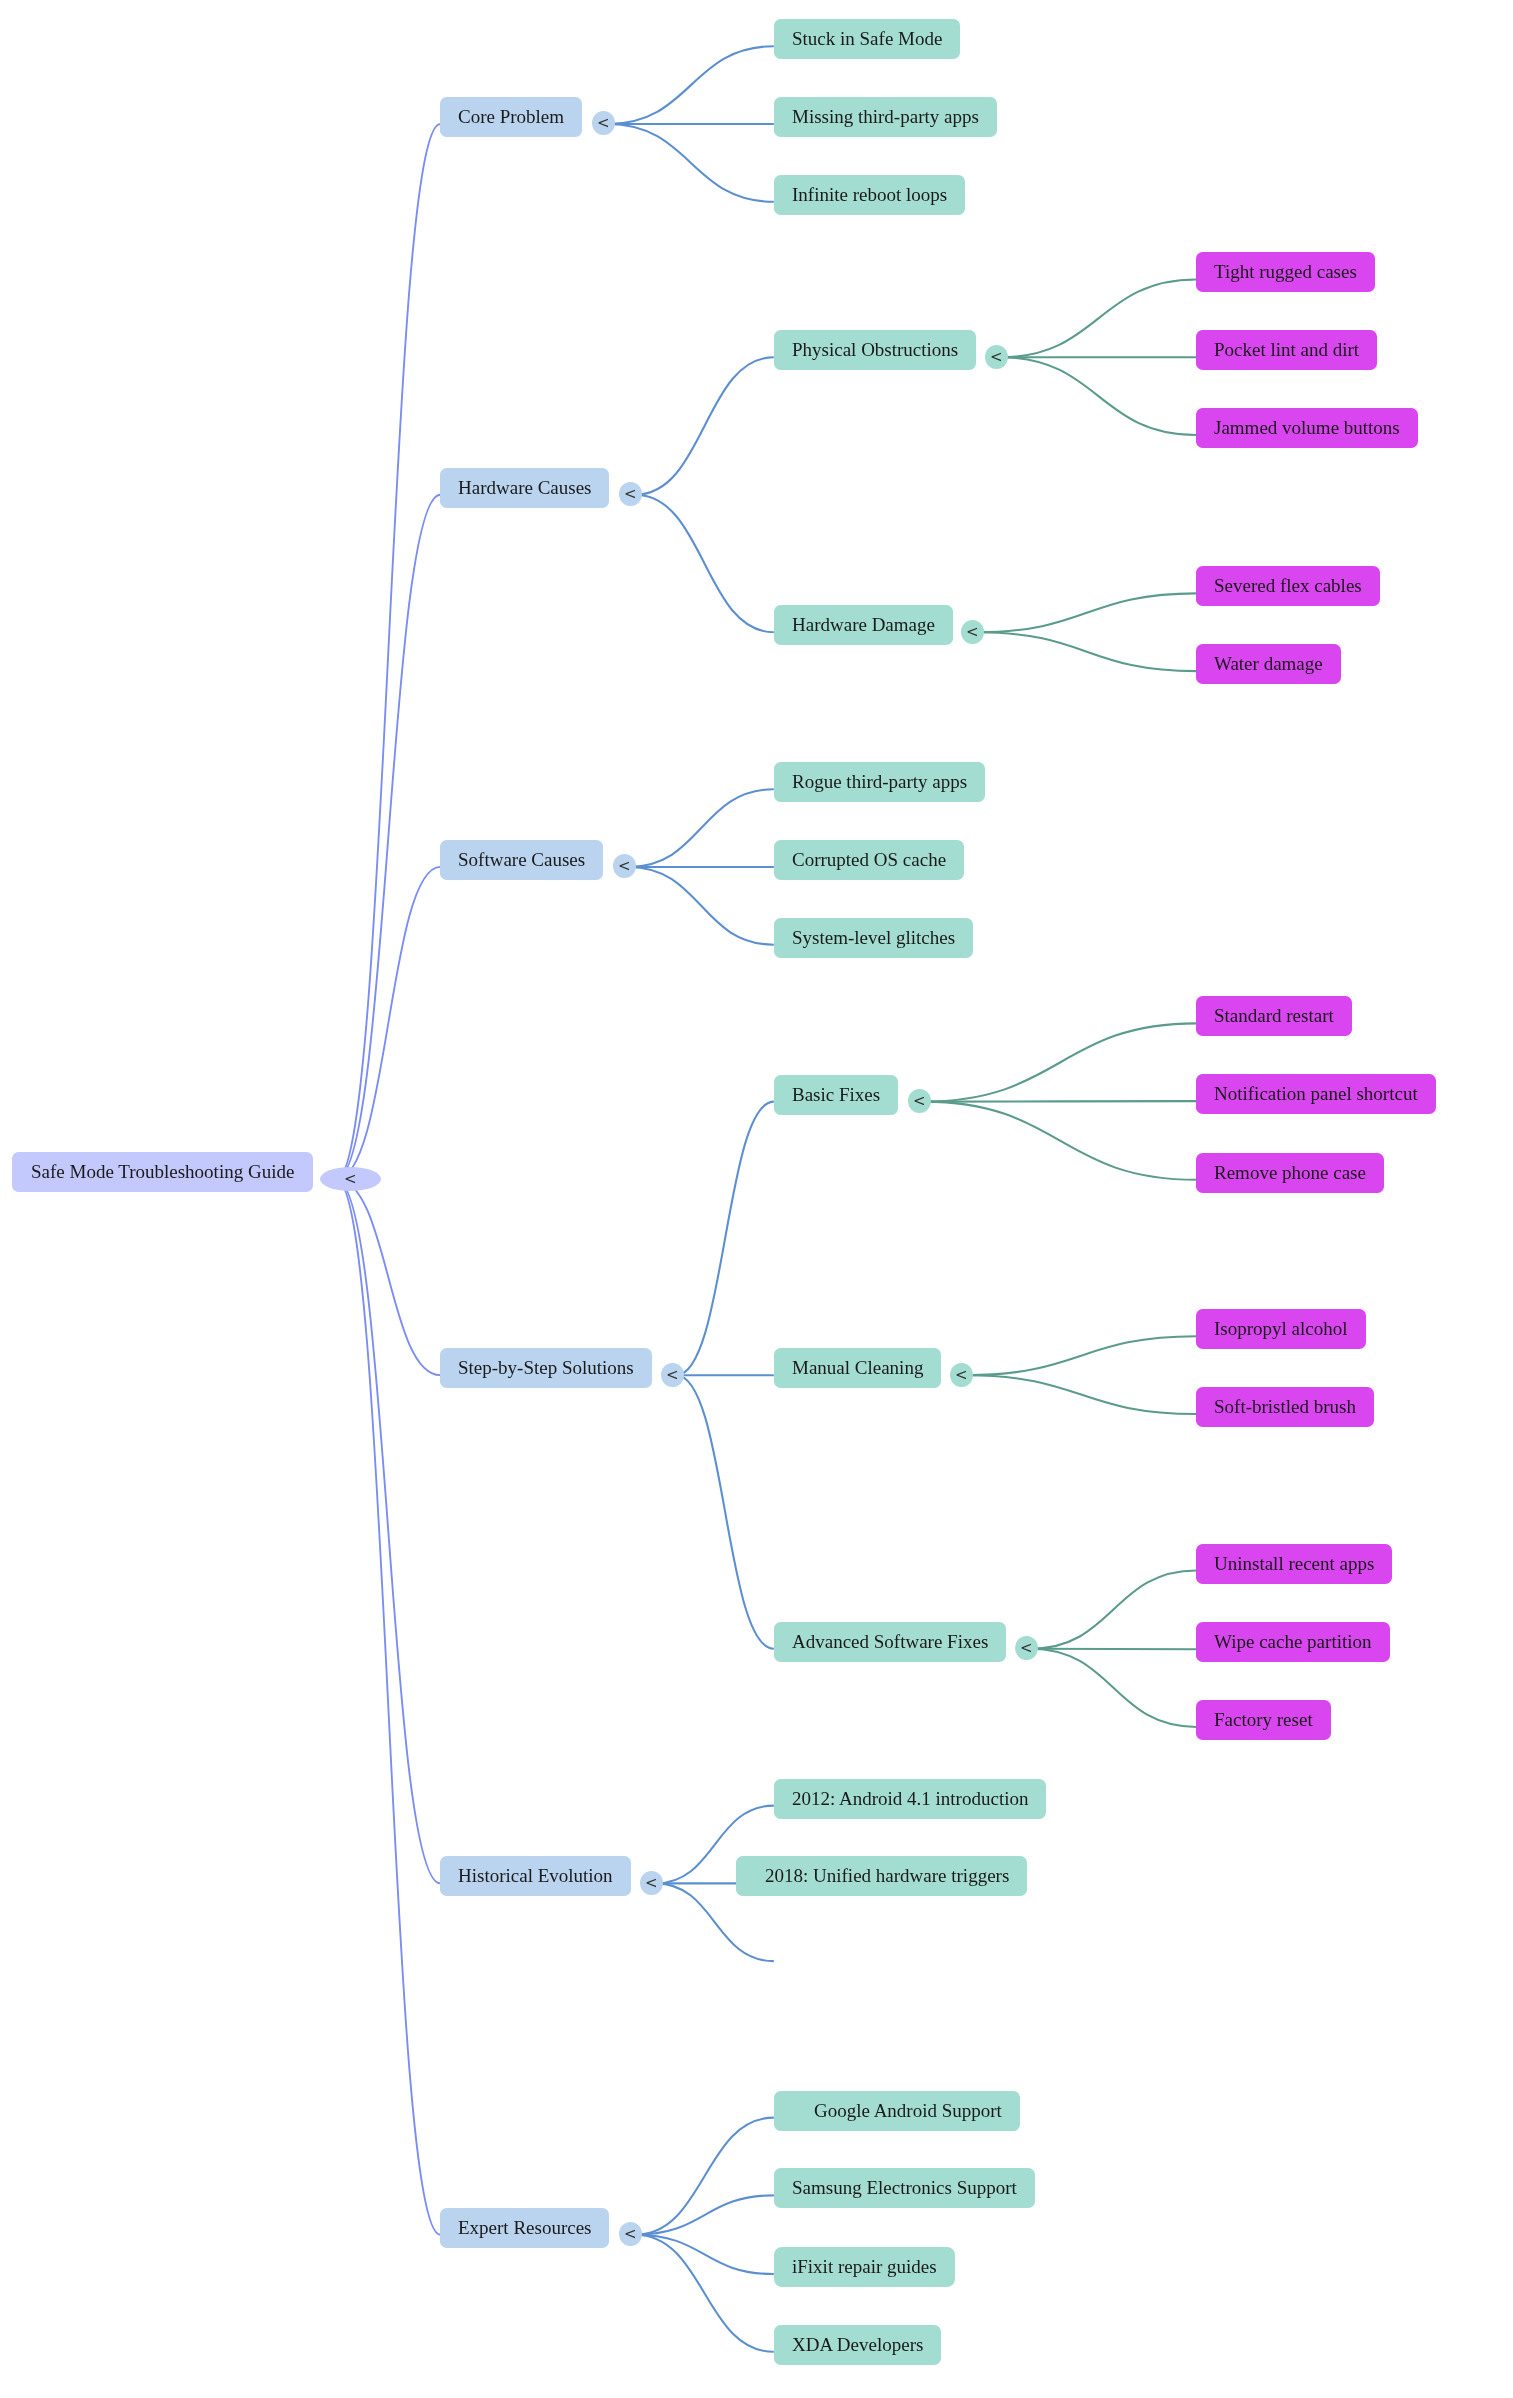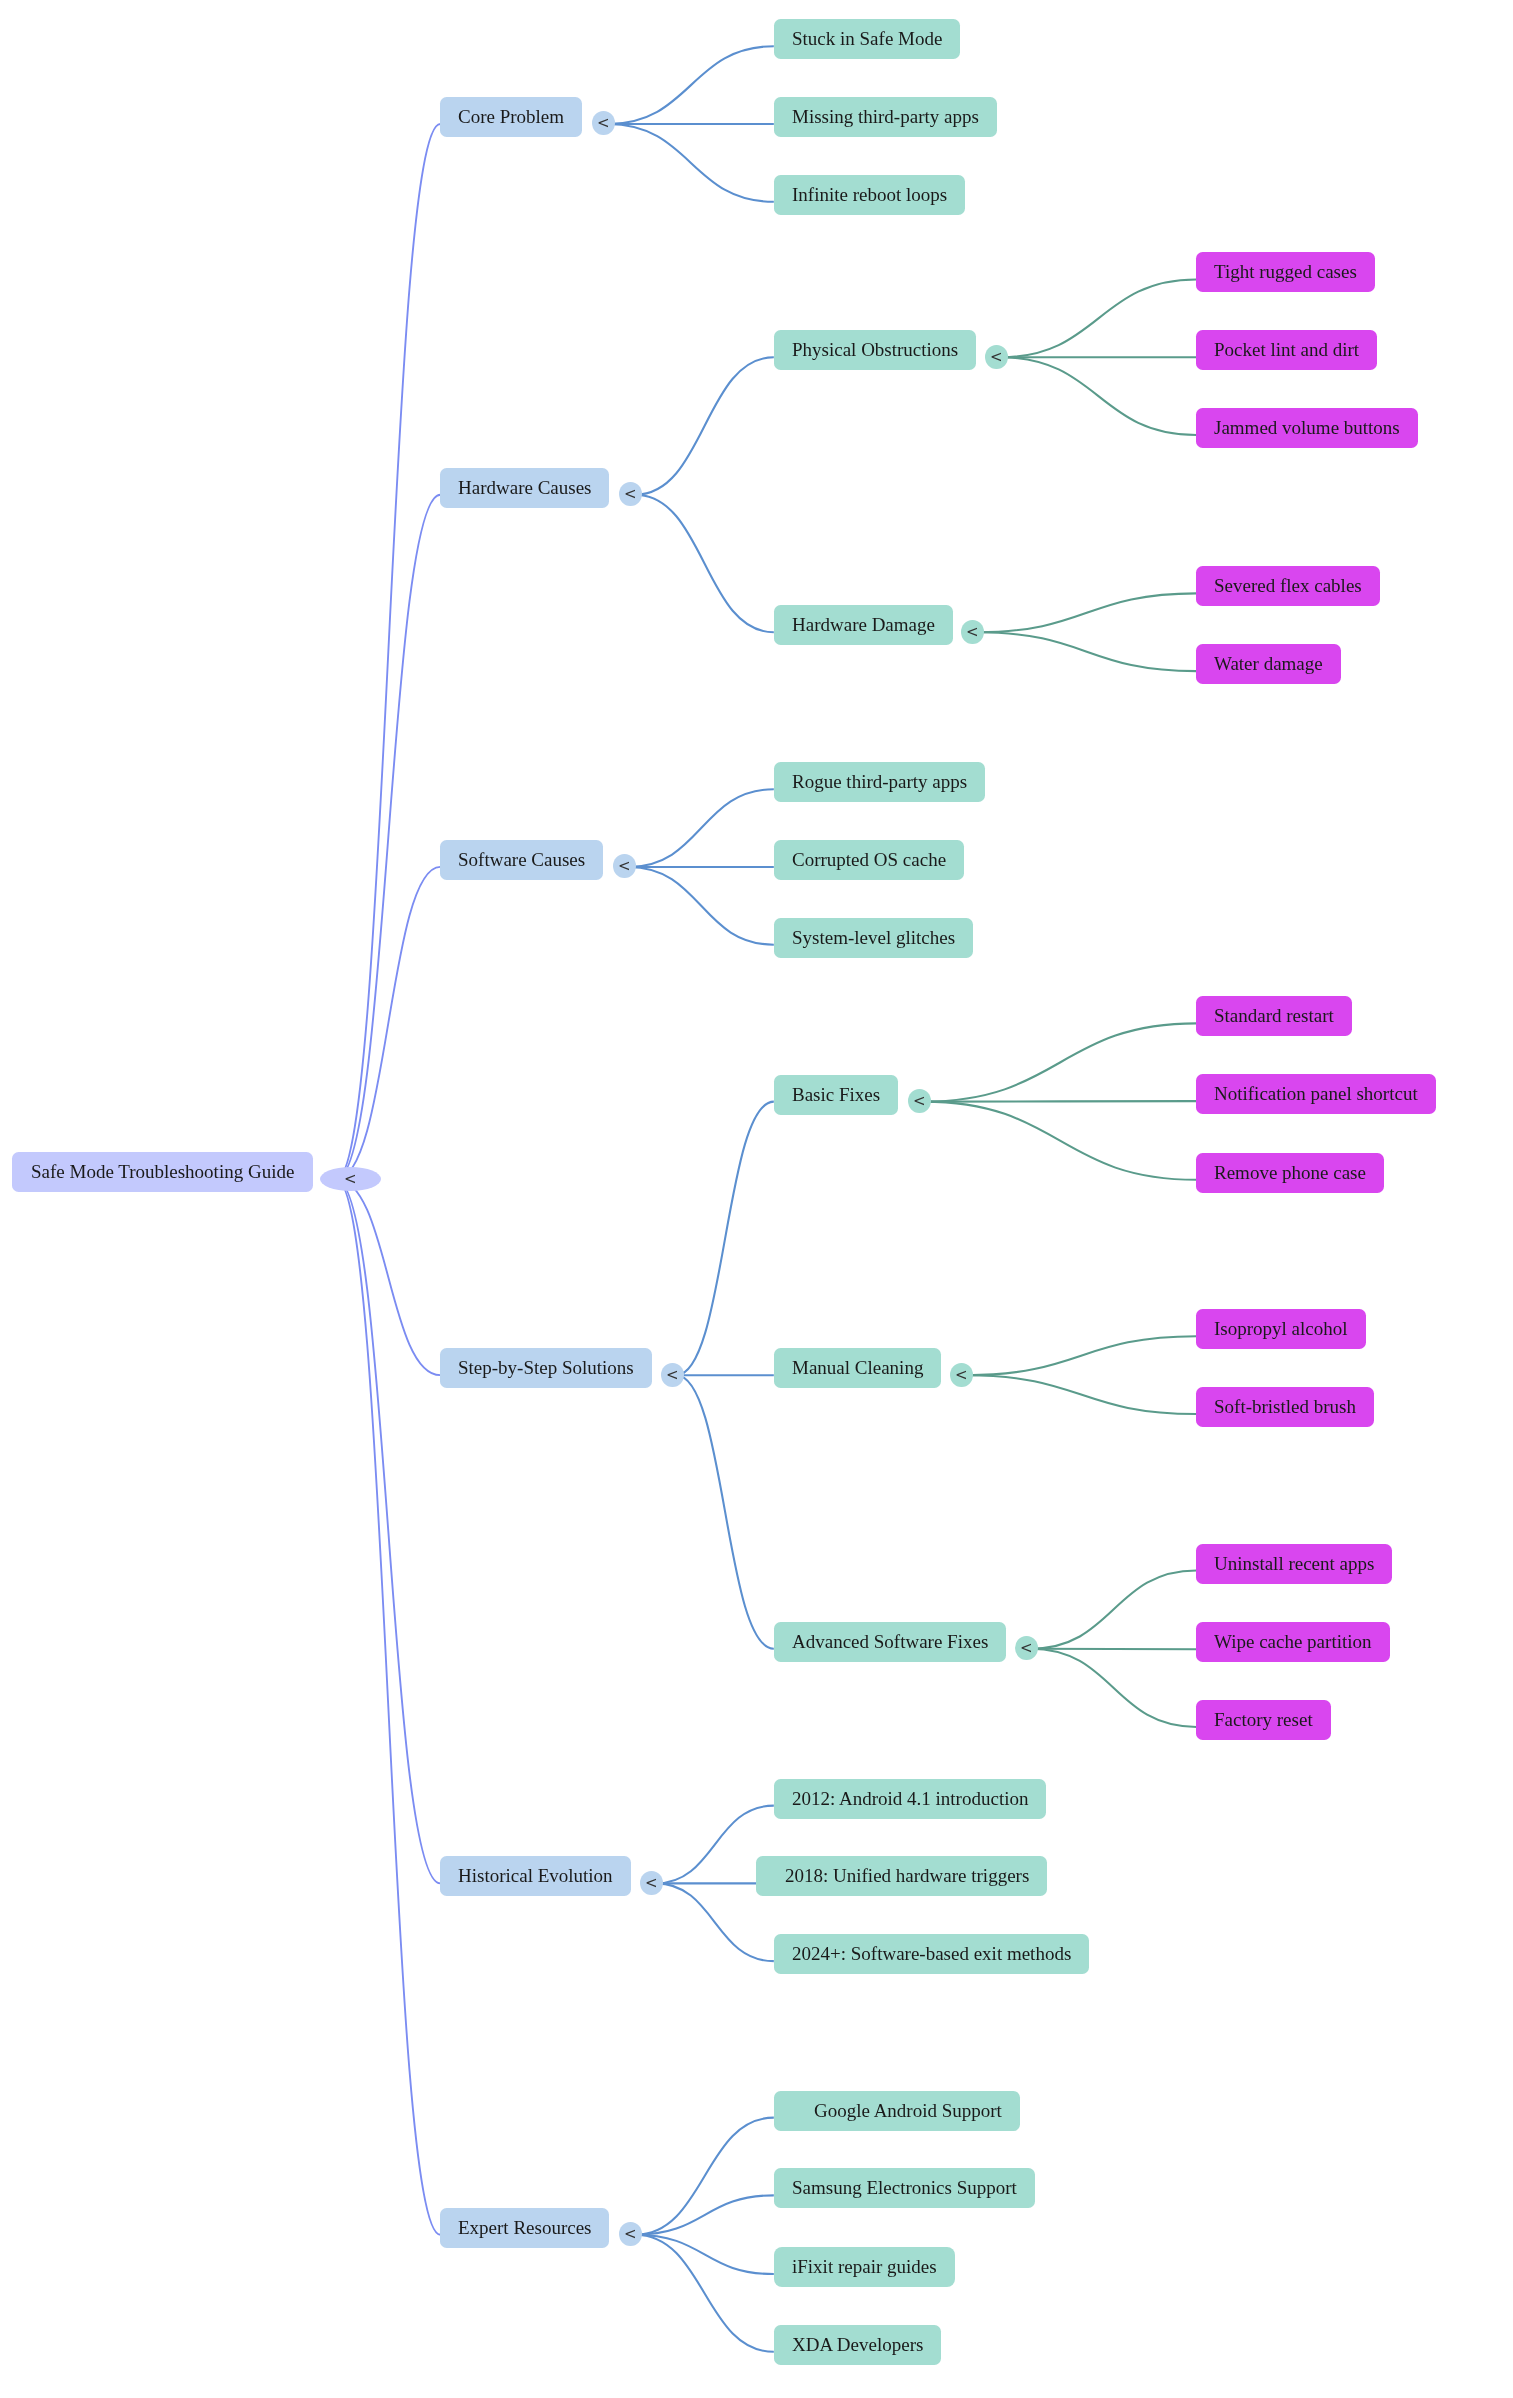--- a/index.html
+++ b/index.html
@@ -151,25 +151,22 @@
     </div>
     <div class="node lvl3" style="left: 1196px; top: 1700px;">
       <span>Factory reset</span>
     </div>
     <div class="node lvl1" style="left: 440px; top: 1856px;">
       <span>Historical Evolution</span>
     </div>
     <div class="node lvl2" style="left: 774px; top: 1779px;">
       <span>2012: Android 4.1 introduction</span>
     </div>
-    <div class="node lvl2" style="left: 756px; top: 1856px; padding-left: 29px;">
+    <div class="node lvl2" style="left: 736px; top: 1856px; padding-left: 29px;">
       <span>2018: Unified hardware triggers</span>
-    </div>
-    <div class="node lvl2" style="left: 774px; top: 1934px;">
-      <span>2024+: Software-based exit methods</span>
     </div>
     <div class="node lvl1" style="left: 440px; top: 2208px;">
       <span>Expert Resources</span>
     </div>
     <div class="node lvl2" style="left: 774px; top: 2091px; padding-left: 40px;">
       <span>Google Android Support</span>
     </div>
     <div class="node lvl2" style="left: 774px; top: 2168px;">
       <span>Samsung Electronics Support</span>
     </div>

